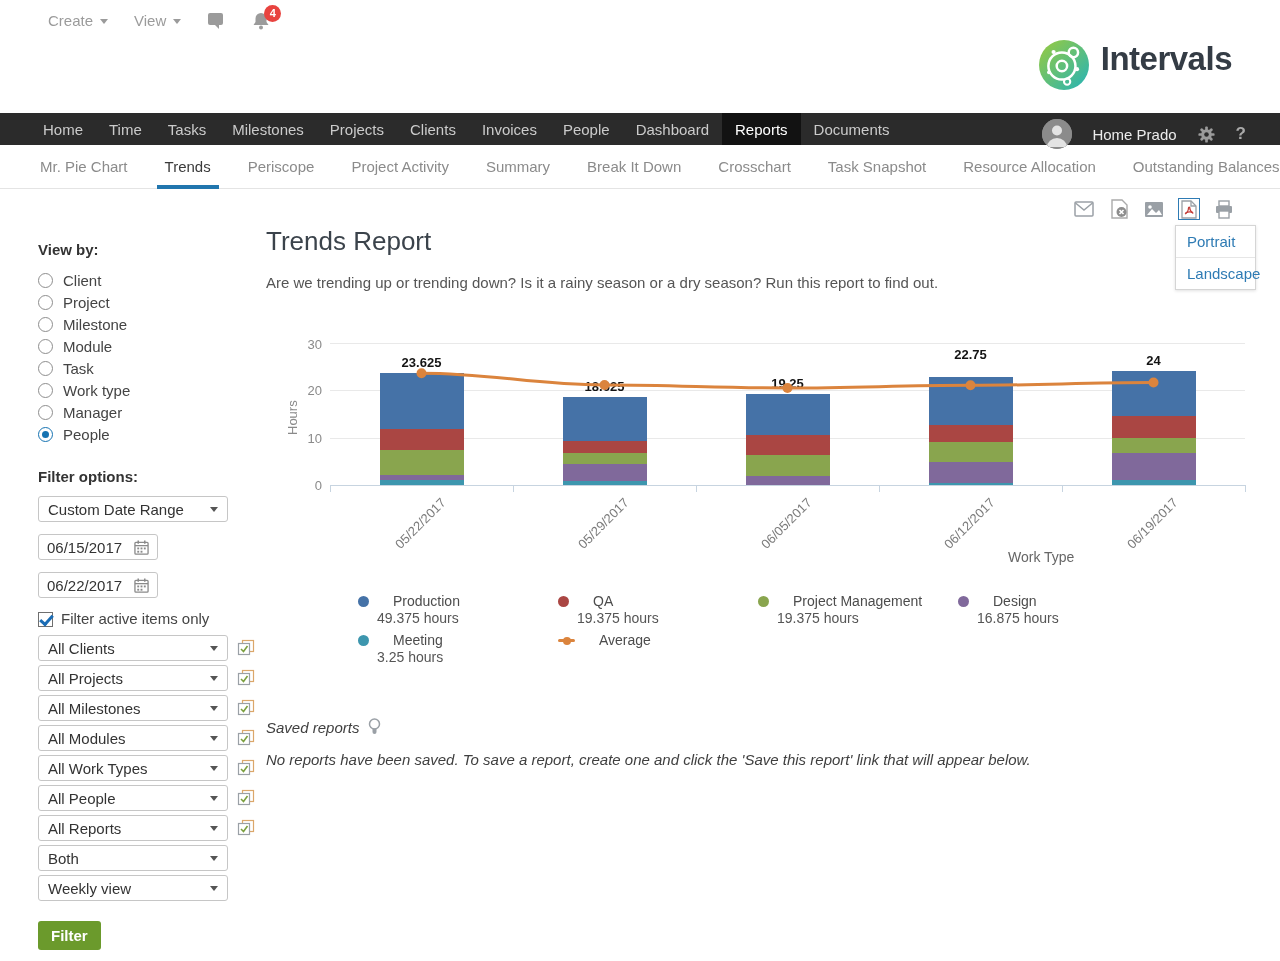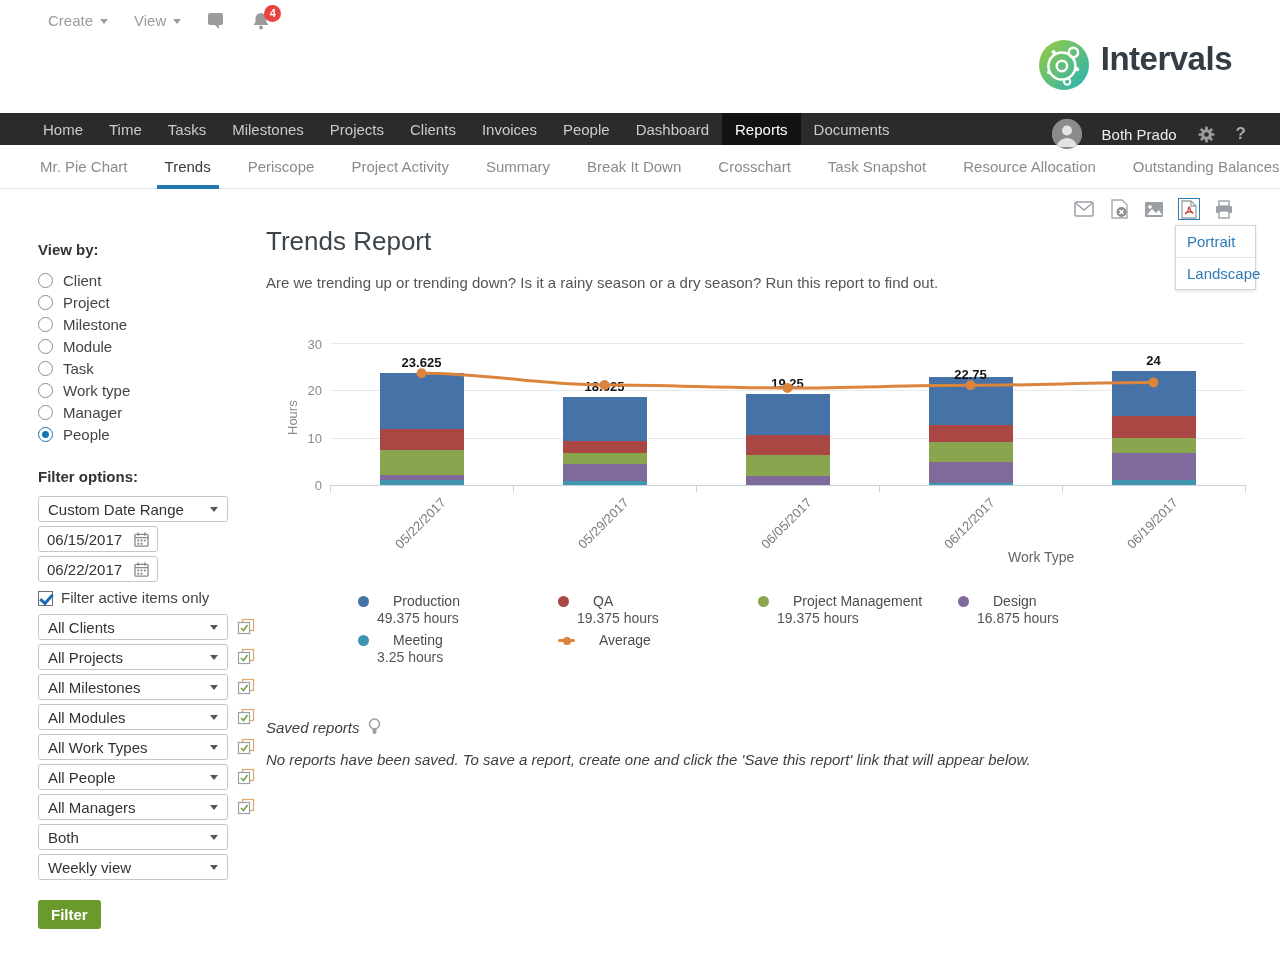--- a/index.html
+++ b/index.html
@@ -51,21 +51,21 @@
   .radio { width:15px; height:15px; border:1px solid #8e8e8e; border-radius:50%; background:#fff;
     position:relative; flex:none; }
   .radio.selected { border-color:#1673b2; }
   .radio.selected::after { content:""; position:absolute; inset:3px; border-radius:50%; background:#1673b2; }
   .filter-block { margin-top:23px; }
   .select { width:190px; height:26px; border:1px solid #c6c6c6; border-radius:3px; background:#fff;
     display:flex; align-items:center; justify-content:space-between; padding:0 9px; color:#333;
     cursor:pointer; flex:none; }
   .select .arrow { width:0; height:0; border-left:4px solid transparent; border-right:4px solid transparent;
     border-top:5px solid #555; }
-  .stack > * { margin-bottom:4px; }
+  .stack > * { margin-bottom:12px; }
   .date-input { width:120px; height:26px; border:1px solid #c6c6c6; border-radius:3px; background:#fff;
     display:flex; align-items:center; justify-content:space-between; padding:0 8px; color:#333; cursor:text; }
   .check-row { display:flex; align-items:flex-end; gap:8px; margin:7px 0 8px 0; cursor:pointer; }
   .checkbox { width:15px; height:15px; border:1px solid #6f6f6f; background:#fff; position:relative; flex:none; }
   .checkbox.checked::after { content:""; position:absolute; left:1px; top:2px; width:10px; height:5px;
     border-left:3px solid #1b6cb5; border-bottom:3px solid #1b6cb5; transform:rotate(-48deg); }
   .select-row { display:flex; align-items:center; gap:9px; margin-bottom:4px; }
   .filter-btn { margin-top:16px; background:#6b9a2c; color:#fff; border:none; border-radius:3px;
     font-size:15px; font-weight:bold; padding:6px 13px; cursor:pointer; font-family:inherit; }
 
@@ -182,21 +182,21 @@
       <div class="nav-item">Documents</div>
     </div>
   <div class="nav-right">
     <div class="avatar">
       <svg width="30" height="30" viewBox="0 0 30 30">
         <rect width="30" height="30" fill="#8b8b8b"></rect>
         <circle cx="15" cy="11.5" r="5" fill="#e3e3e3"></circle>
         <path d="M5 28 a10 9 0 0 1 20 0 z" fill="#e3e3e3"></path>
       </svg>
     </div>
-    <span class="user-name">Both Prado</span>
+    <span class="user-name">Home Prado</span>
     <span>
       <svg width="19" height="19" viewBox="0 0 20 20">
         <g fill="#9b9b9b">
           <rect x="8.6" y="1.5" width="2.8" height="17" rx="1"></rect>
           <rect x="8.6" y="1.5" width="2.8" height="17" rx="1" transform="rotate(45 10 10)"></rect>
           <rect x="8.6" y="1.5" width="2.8" height="17" rx="1" transform="rotate(90 10 10)"></rect>
           <rect x="8.6" y="1.5" width="2.8" height="17" rx="1" transform="rotate(135 10 10)"></rect>
           <circle cx="10" cy="10" r="5.6"></circle>
         </g>
         <circle cx="10" cy="10" r="2.4" fill="#2b2b2b"></circle>
@@ -372,21 +372,21 @@
             <span>
               <svg width="18" height="18" viewBox="0 0 18 18">
                 <rect x="5.5" y="1.5" width="11" height="11" fill="#fff" stroke="#dba76a" stroke-width="1.2"></rect>
                 <rect x="1.5" y="4.5" width="11" height="11" fill="#fff" stroke="#9aa0a6" stroke-width="1.2"></rect>
                 <path d="M4 10 l2.5 2.5 L10.5 7" fill="none" stroke="#7a9f3f" stroke-width="1.6"></path>
               </svg>
             </span>
           </div>
           <div class="select-row">
             <div class="select">
-              <span>All Managers</span>
+              <span>All Reports</span>
               <span class="arrow"></span>
             </div>
             <span>
               <svg width="18" height="18" viewBox="0 0 18 18">
                 <rect x="5.5" y="1.5" width="11" height="11" fill="#fff" stroke="#dba76a" stroke-width="1.2"></rect>
                 <rect x="1.5" y="4.5" width="11" height="11" fill="#fff" stroke="#9aa0a6" stroke-width="1.2"></rect>
                 <path d="M4 10 l2.5 2.5 L10.5 7" fill="none" stroke="#7a9f3f" stroke-width="1.6"></path>
               </svg>
             </span>
           </div>
@@ -498,21 +498,21 @@
         <div class="bar-seg" style="left: 479.5px; top: 62.8833px; width: 84px; height: 41.4167px; background: rgb(69, 114, 167);"></div>
         <div class="total-label" style="left: 476.5px; top: 44.8833px;">19.25</div>
         <div class="xcat-anchor" style="left: 538.5px; top: 164px;">
           <span>06/05/2017</span>
         </div>
         <div class="bar-seg" style="left: 662.5px; top: 152.225px; width: 84px; height: 1.775px; background: rgb(61, 150, 174);"></div>
         <div class="bar-seg" style="left: 662.5px; top: 130.925px; width: 84px; height: 21.3px; background: rgb(128, 105, 155);"></div>
         <div class="bar-seg" style="left: 662.5px; top: 110.808px; width: 84px; height: 20.1167px; background: rgb(137, 165, 78);"></div>
         <div class="bar-seg" style="left: 662.5px; top: 93.65px; width: 84px; height: 17.1583px; background: rgb(170, 70, 67);"></div>
         <div class="bar-seg" style="left: 662.5px; top: 46.3167px; width: 84px; height: 47.3333px; background: rgb(69, 114, 167);"></div>
-        <div class="total-label" style="left: 659.5px; top: 36px;">22.75</div>
+        <div class="total-label" style="left: 659.5px; top: 16px;">22.75</div>
         <div class="xcat-anchor" style="left: 721.5px; top: 164px;">
           <span>06/12/2017</span>
         </div>
         <div class="bar-seg" style="left: 845.5px; top: 149.267px; width: 84px; height: 4.73333px; background: rgb(61, 150, 174);"></div>
         <div class="bar-seg" style="left: 845.5px; top: 122.05px; width: 84px; height: 27.2167px; background: rgb(128, 105, 155);"></div>
         <div class="bar-seg" style="left: 845.5px; top: 106.667px; width: 84px; height: 15.3833px; background: rgb(137, 165, 78);"></div>
         <div class="bar-seg" style="left: 845.5px; top: 85.3667px; width: 84px; height: 21.3px; background: rgb(170, 70, 67);"></div>
         <div class="bar-seg" style="left: 845.5px; top: 40.4px; width: 84px; height: 44.9667px; background: rgb(69, 114, 167);"></div>
         <div class="total-label" style="left: 842.5px; top: 22.4px;">24</div>
         <div class="xcat-anchor" style="left: 904.5px; top: 164px;">

